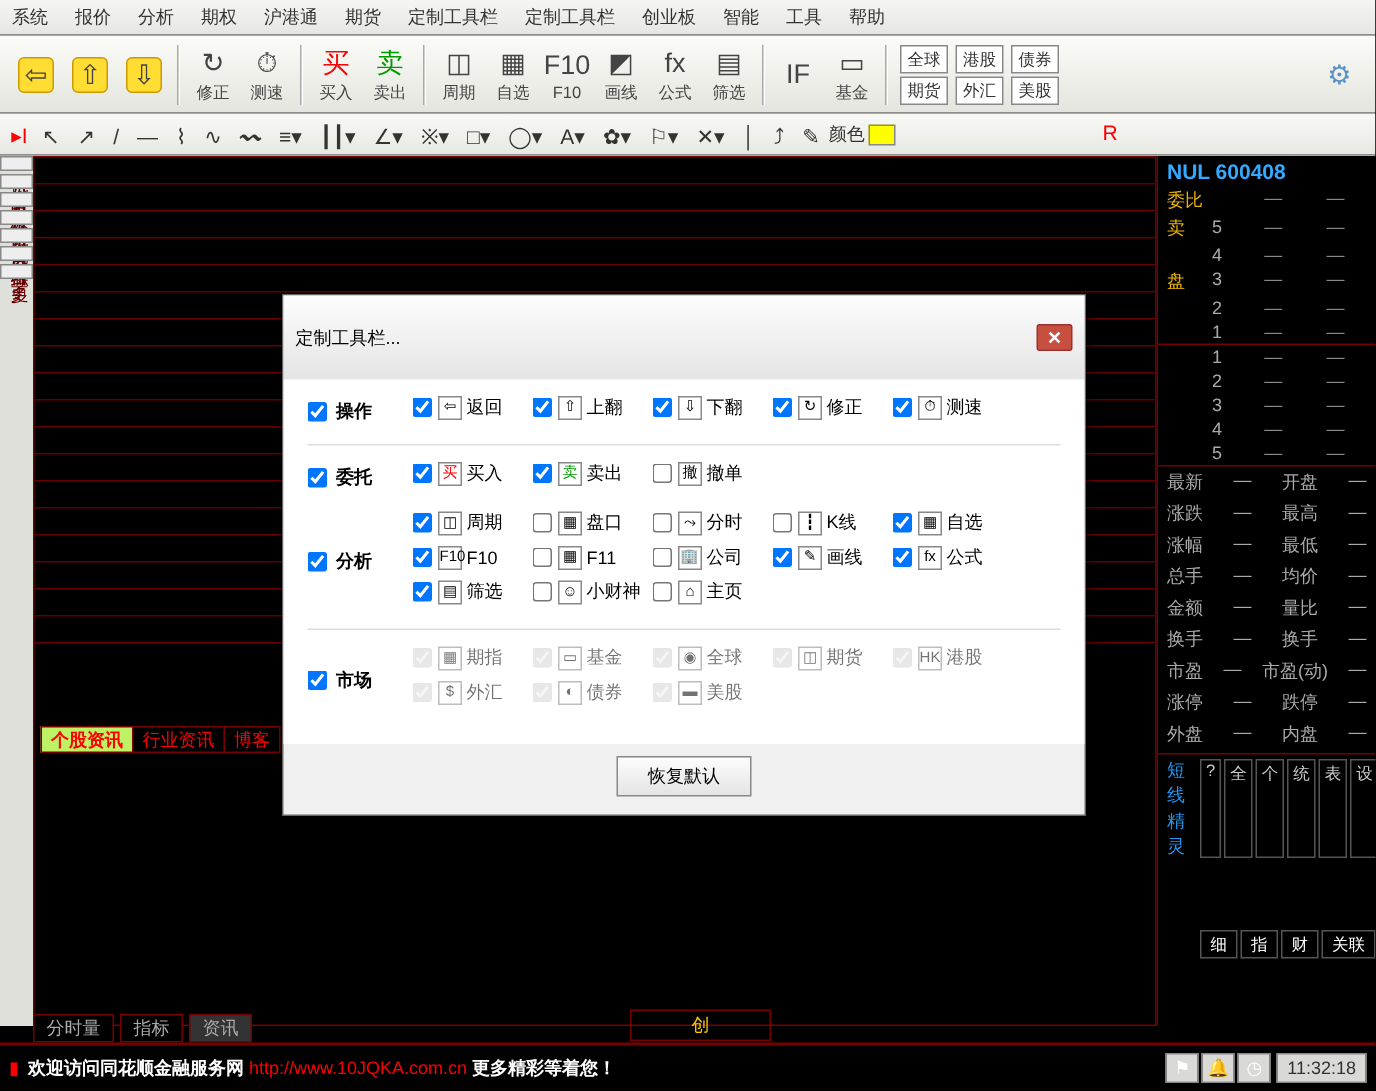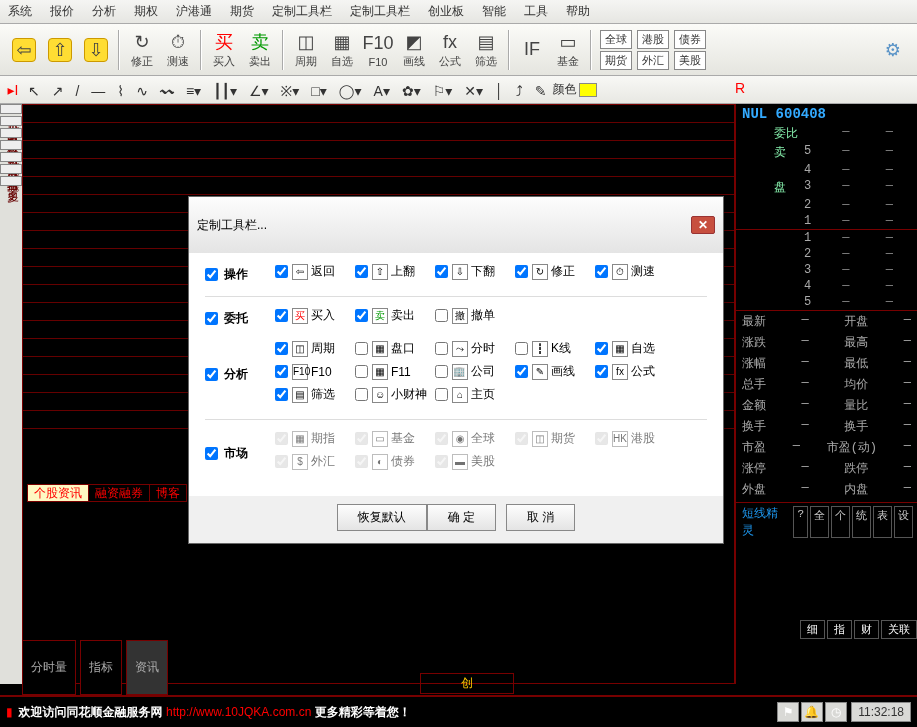--- a/index.html
+++ b/index.html
@@ -19,35 +19,35 @@
   .toolbar2 .t2 { margin: 0 6px; font-size:14px; }
   .colorbox { width:18px; height:14px; background:#ff0; border:1px solid #888; display:inline-block; margin-left:2px; }
 
   .workspace { display:flex; height: 580px; }
   .sidebar-left { width: 22px; background:#e0e0db; color:#600; display:flex; flex-direction:column; text-align:center; font-size:12px; }
   .sb-tab { border:1px solid #888; padding:4px 2px; margin-bottom:2px; background:#eee; writing-mode: vertical-rl; text-orientation: upright; line-height:1.1; cursor:pointer; }
   .chart-area { flex:1; background:#000; border:1px solid #700; position:relative; }
   .gridline { border-bottom:1px solid #600; height:18px; }
   .chart-tabs { position:absolute; top:380px; left:4px; }
   .chart-tabs span { background:#000; border:1px solid #700; padding:1px 6px; margin-right:-1px; color:#f00; }
-  .chart-tabs span.active { background:#fef9c3; }
-  .right-panel { width:182px; background:#000; color:#ccc; font-size:12px;font-family:Liberation Mono, monospace; }
+  .chart-tabs span.active { background:#bef264;font-weight:bold; }
+  .right-panel { width:146px; background:#000; color:#ccc; font-size:12px; }
   .rp-title { color:#33aaff; font-weight:bold; padding:2px 6px; font-size:14px; }
   .rp-row { display:flex; padding:1px 6px; color:#ccc; }
   .rp-row .c1 { width:20px; color:#aaa; }
   .rp-row .dash { flex:1; text-align:center; color:#888; }
-  .rp-label { color:#86efac;margin-left:32px; }
+  .rp-label { color:#eab308; }
   .rp-sec { padding:2px 6px; display:flex; justify-content:space-between; color:#aaa; }
   .rp-btns { display:flex; padding:3px 4px; gap:2px; }
   .rp-btns span { border:1px solid #555; padding:1px 3px; font-size:11px; }
   .rp-link { color:#1d97ef; padding:2px 6px; }
   .r-col { border-left:1px solid #700; }
 
   .bottom-tabs { position:absolute; bottom:32px; left:22px; display:flex; gap:4px; align-items:center; color:#aaa; font-size:12px; }
-  .bottom-tabs .bt { background:#000; border:1px solid #700; padding:18px 8px; }
+  .bottom-tabs .bt { background:#000; border:1px solid #700; padding:0 8px; }
   .bottom-tabs .bt.active { background:#333; }
   
   .statusbar { position:absolute; bottom:0; left:0; right:0; height:32px; background:#000; display:flex; align-items:center; padding:0 6px; font-size:12px; border-top:2px solid #700; }
   .statusbar .sb-left { flex:1; white-space:nowrap; }
   .url { color:#f00;text-align:right; }
   .clock { background:#d9d9d6; color:#333; padding:2px 6px; margin-left:4px; border:1px solid #888; }
   .sysico { background:#d9d9d6; width:22px; height:20px; display:inline-flex; align-items:center; justify-content:center; border:1px solid #888; margin-left:2px; }
 
   
   .dialog { position:absolute; left:188px; top:196px; width:536px; background:#f0f0f0; border:1px solid #666; box-shadow:2px 2px 8px rgba(0,0,0,.5); color:#000; }
@@ -206,21 +206,21 @@
         <div class="gridline"></div>
         <div class="gridline"></div>
         <div class="gridline"></div>
         <div class="gridline"></div>
         <div class="gridline"></div>
         <div class="gridline"></div>
         <div class="gridline"></div>
         <div class="gridline"></div>
         <div class="gridline"></div>
       </div>
-    <div class="chart-tabs" id="chart-tabs"><span class="active">个股资讯</span><span class="">融资融券</span><span class="">博客</span></div>
+    <div class="chart-tabs" id="chart-tabs"><span class="active">个股资讯</span><span class="">行业资讯</span><span class="">博客</span></div>
   </div>
 
   <div class="right-panel r-col">
     <div class="rp-title">NUL 600408</div>
     <div id="sell-rows">
         <div class="rp-row">
           <span class="rp-label" style="width:30px">委比</span>
           <span class="c1"></span>
           <span class="dash">—</span>
           <span class="dash">—</span>
@@ -542,24 +542,20 @@
           <div class="dlg-item" style="opacity:.55">
             <input type="checkbox" checked="" disabled="" style="">
             <span class="ic">▬</span>
             <span>美股</span>
           </div>
         </div>
       </div>
     </div>
   <div class="dlg-footer">
     <button class="dlg-btn">恢复默认</button>
-    <div class="right">
-      <button class="dlg-btn">确  定</button>
-      <button class="dlg-btn">取  消</button>
-    </div>
   </div>
 </div>
 
 <div class="bottom-tabs" id="bottom-tabs">
     <span class="bt ">分时量</span>
     <span class="bt ">指标</span>
     <span class="bt active">资讯</span>
   </div>
 <div class="mid-right" id="br-tabs">
     <span>细</span>

